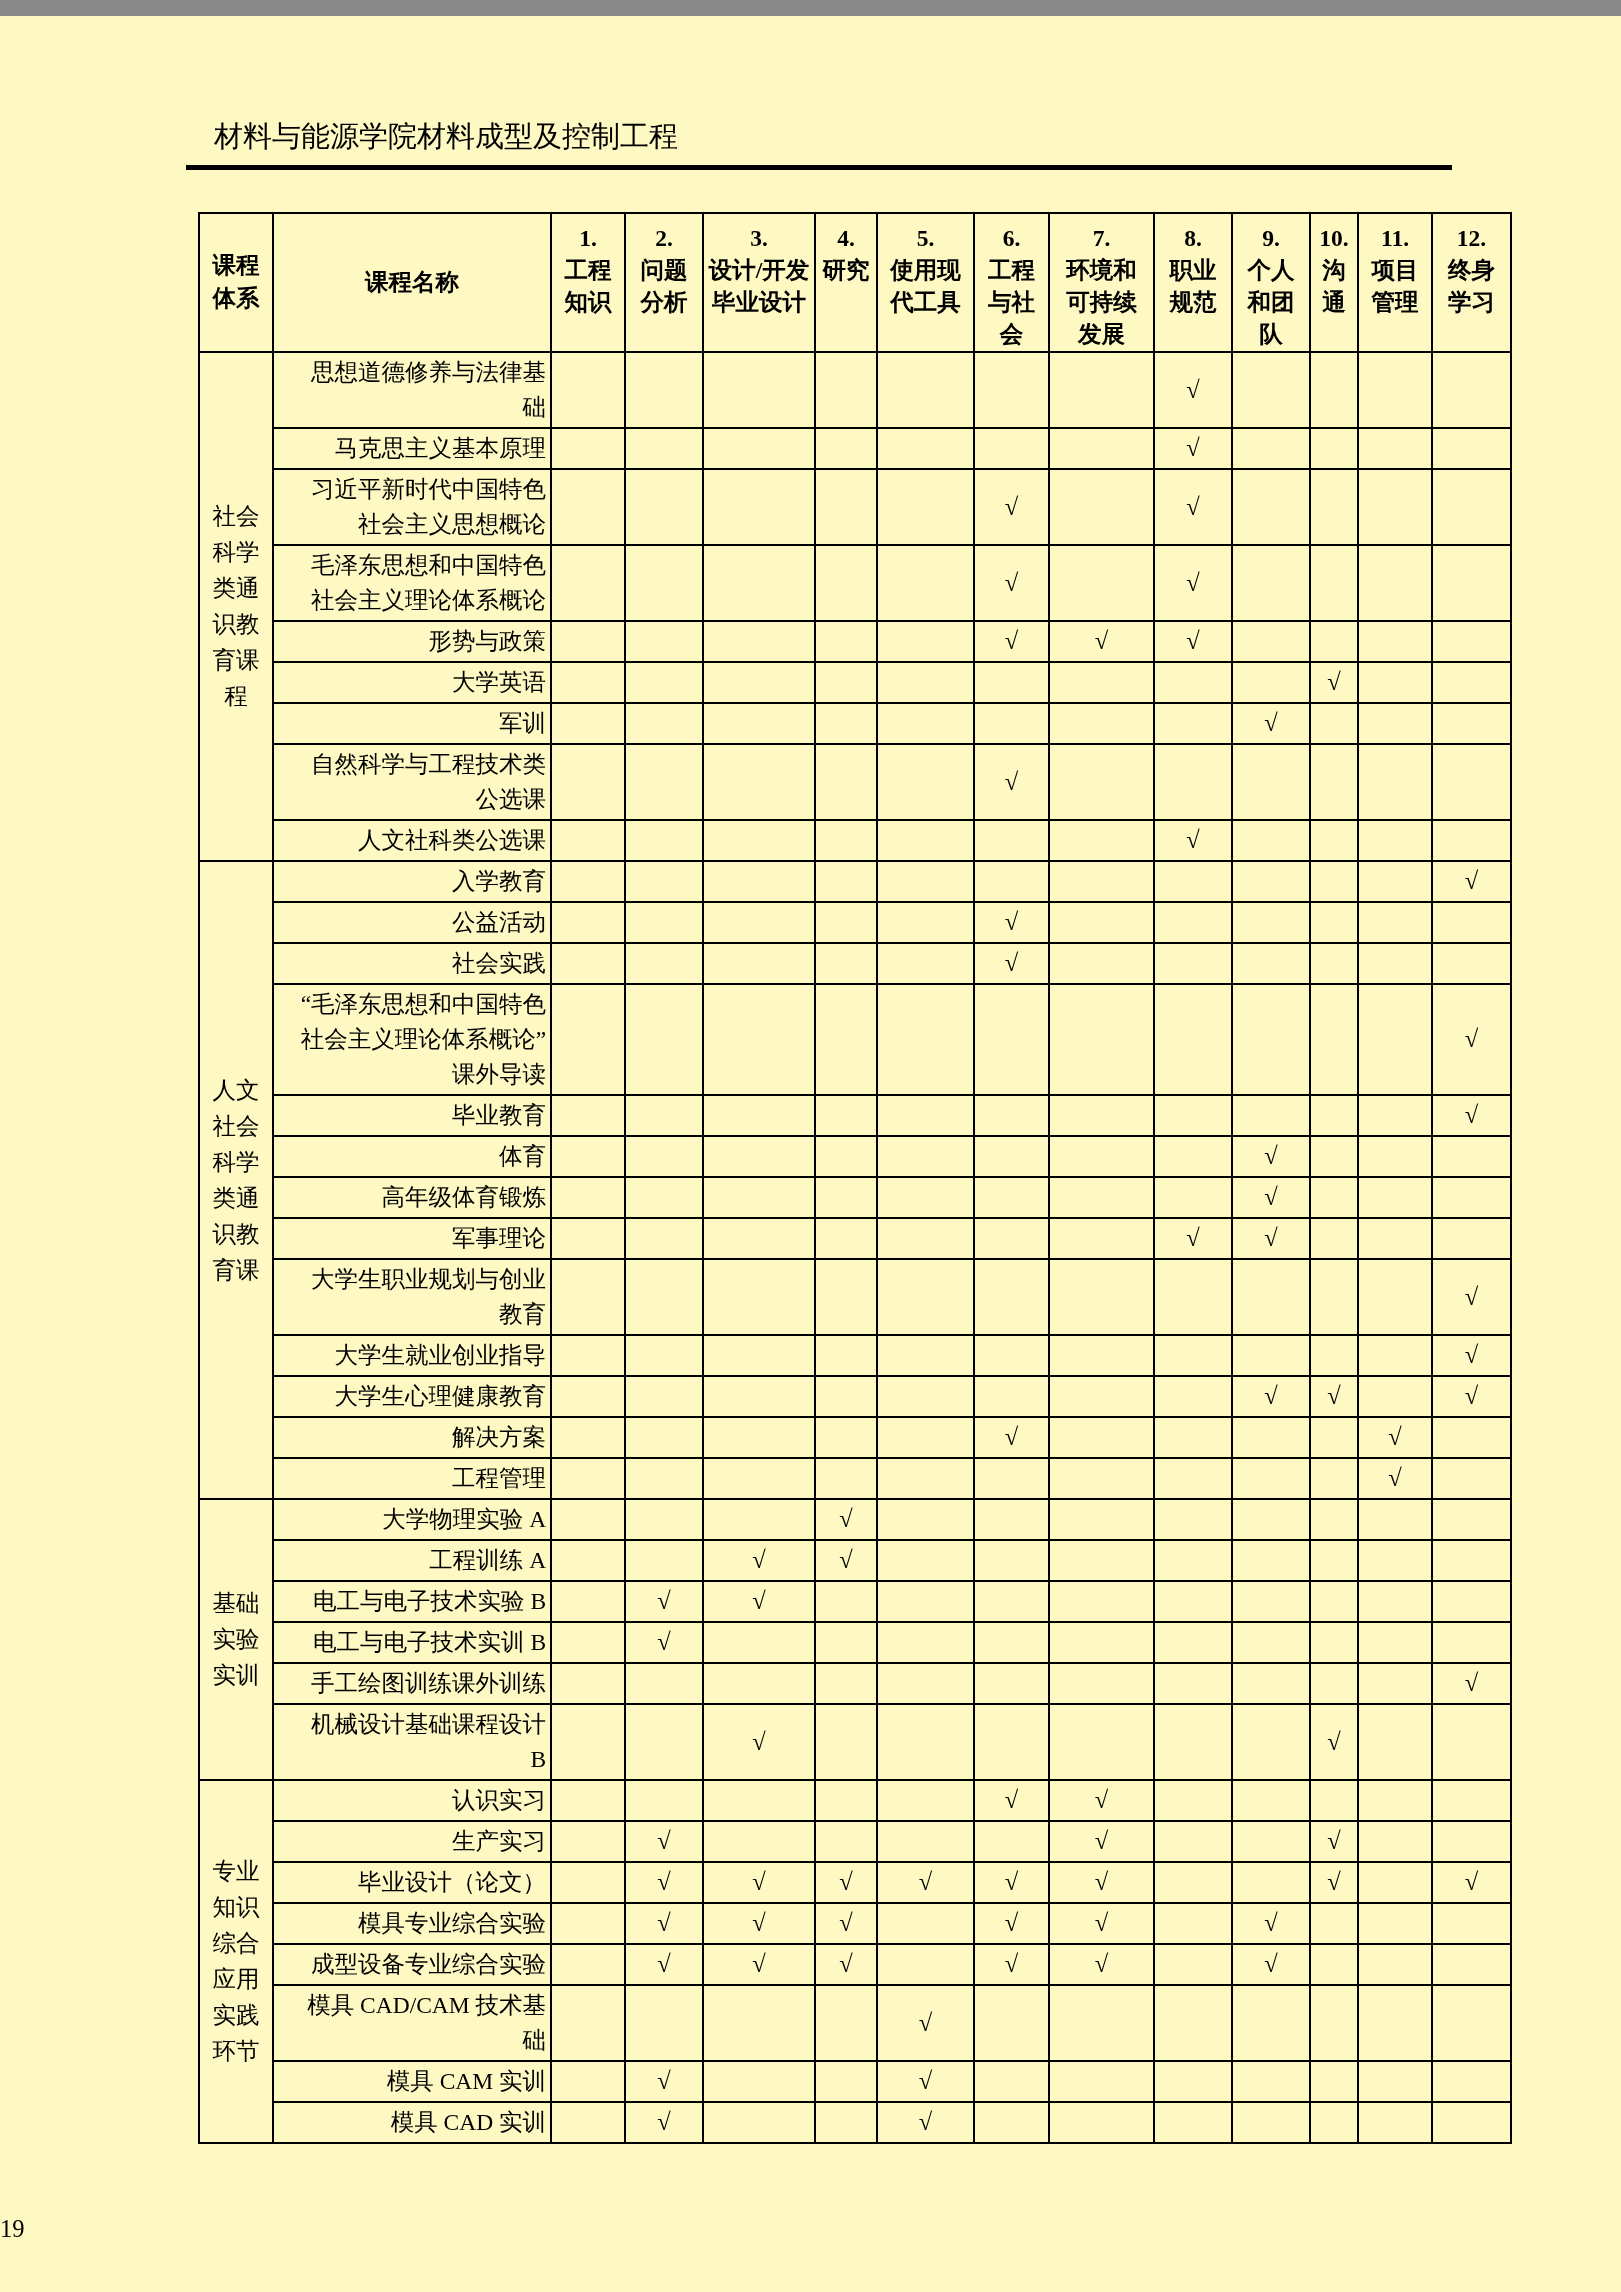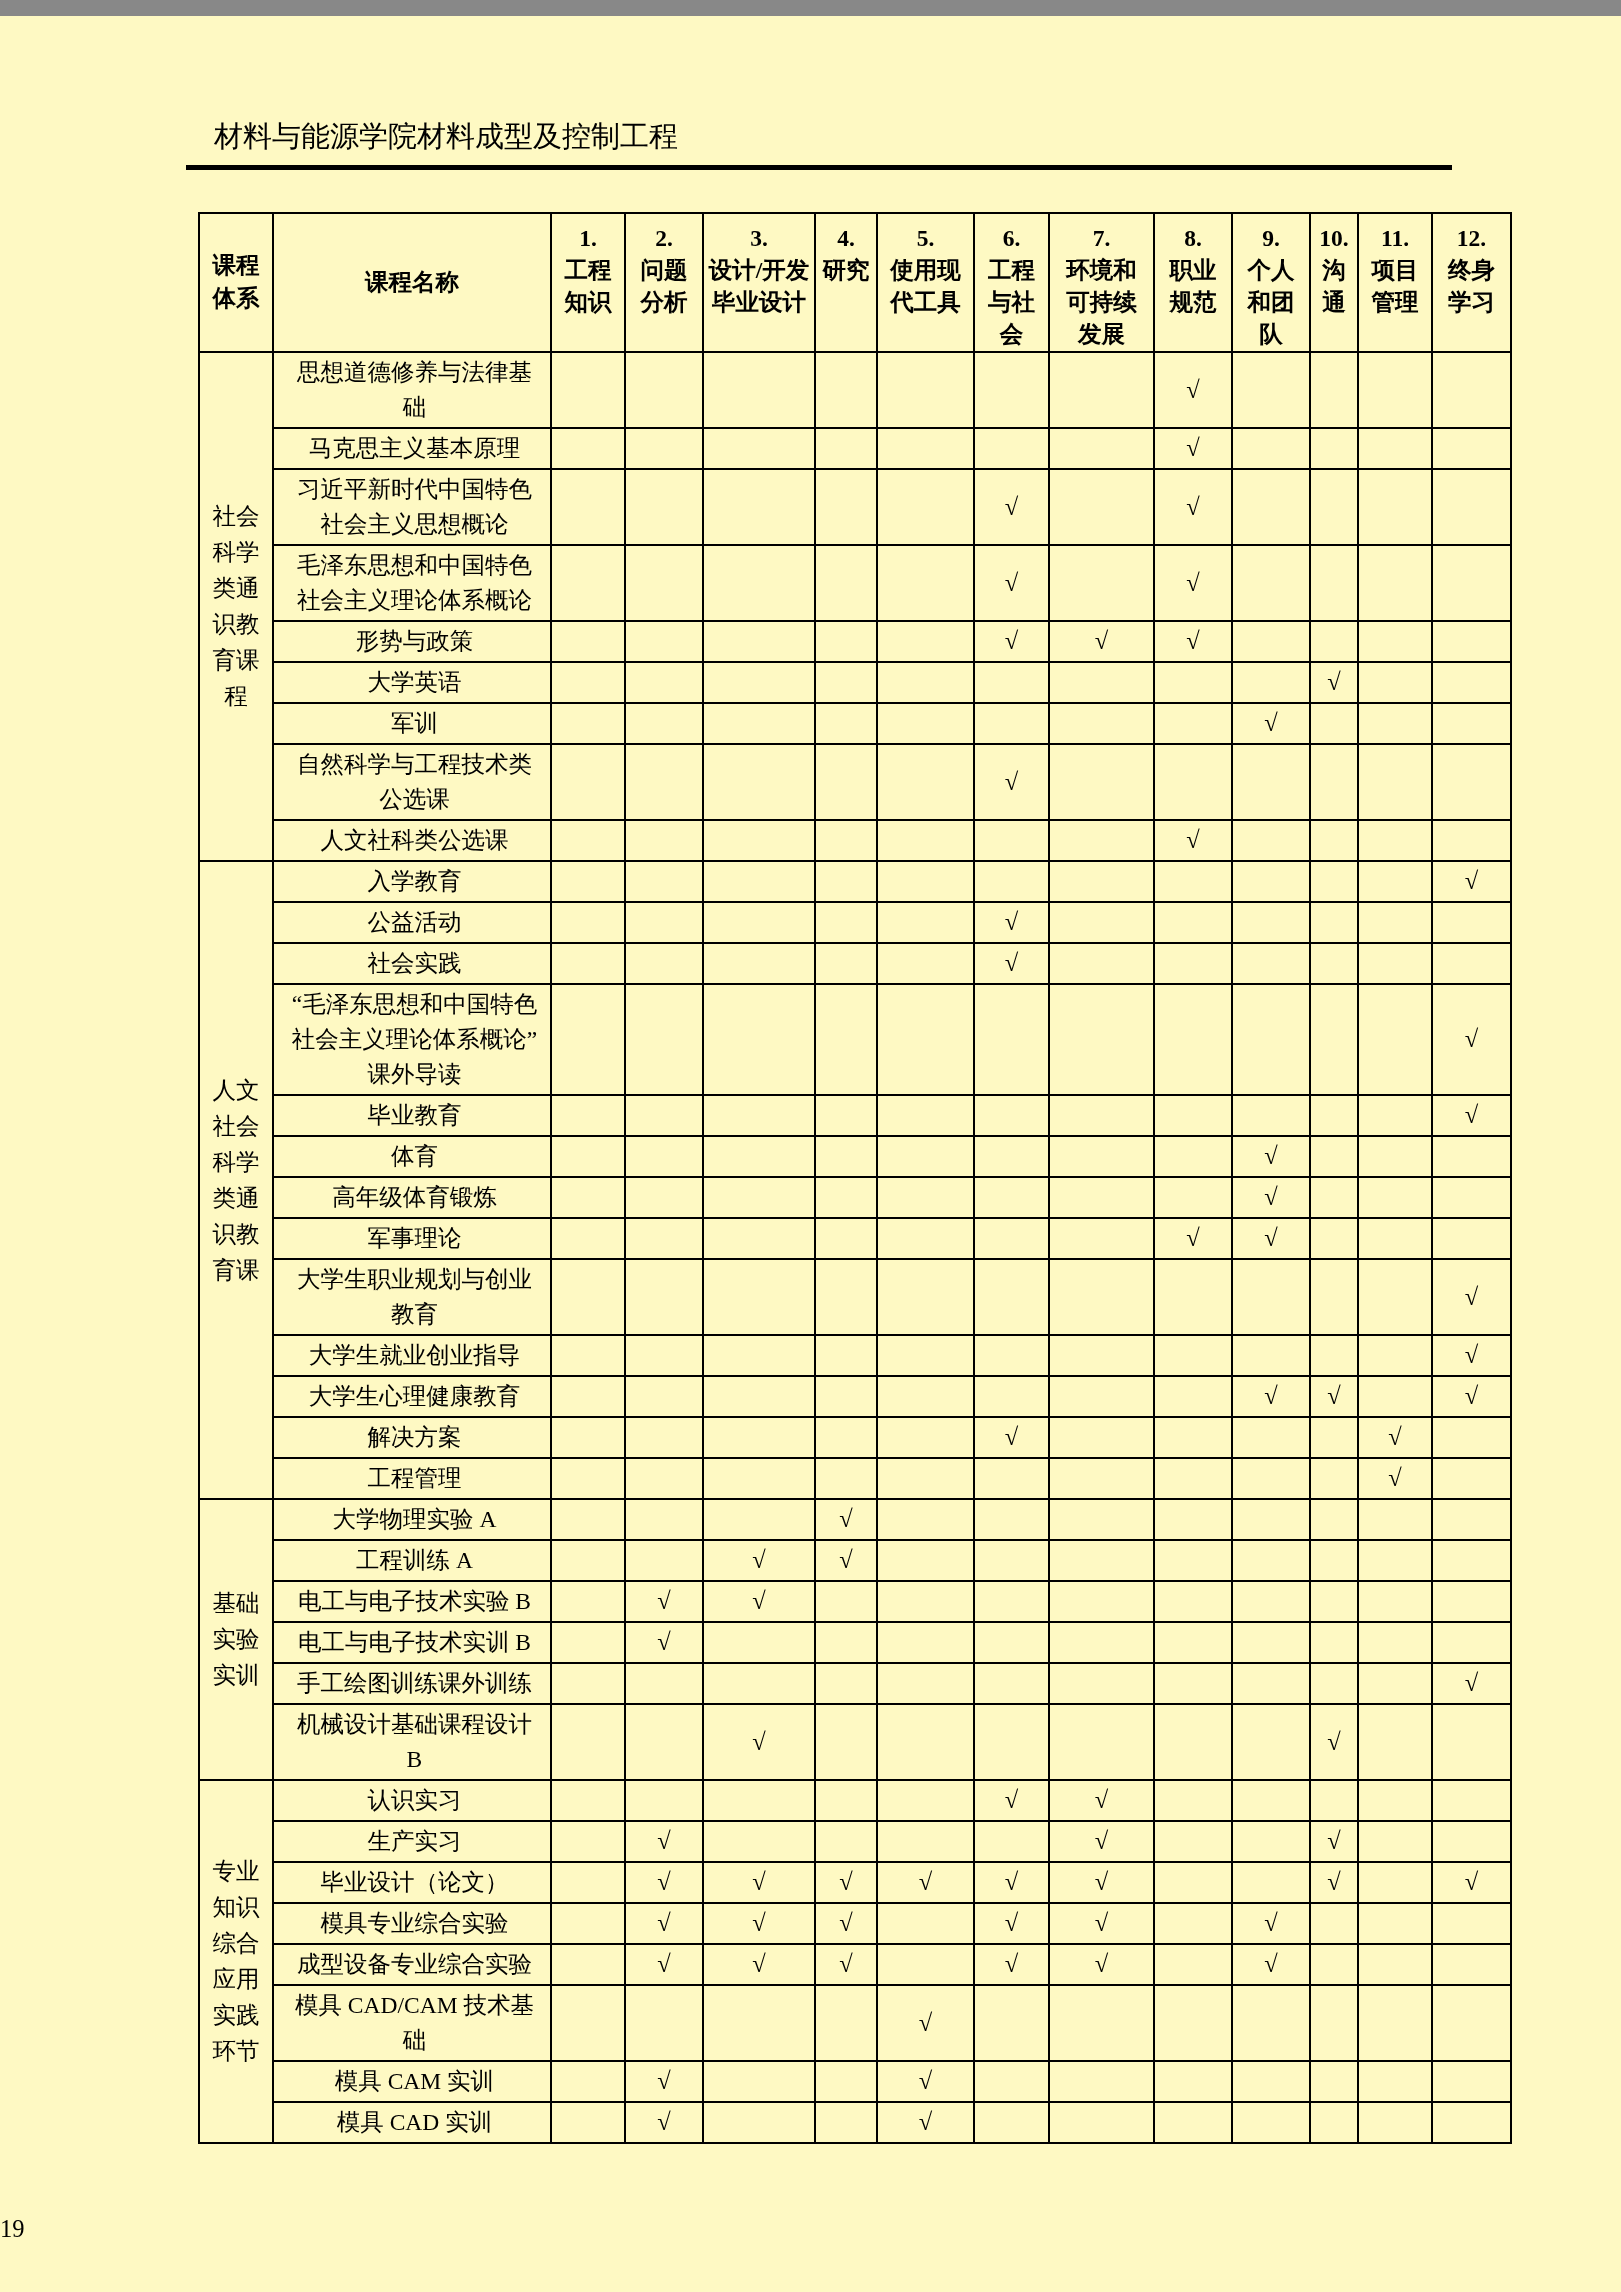--- a/index.html
+++ b/index.html
@@ -59,21 +59,21 @@
     font-size:23.5px;
     line-height:36px;
     text-align:center;
     vertical-align:middle;
     white-space:pre-line;
     padding:10px;
   }
   td.name-cell{
     font-size:23.5px;
     line-height:35px;
-    text-align:center;
+    text-align:right;
     vertical-align:middle;
     white-space:pre-line;
     padding:2px 3.9px 2px 8.8px;
   }
   td.check-cell{
     font-size:24.5px;
     text-align:center;
     vertical-align:middle;
     height:38px;
     padding:0;

